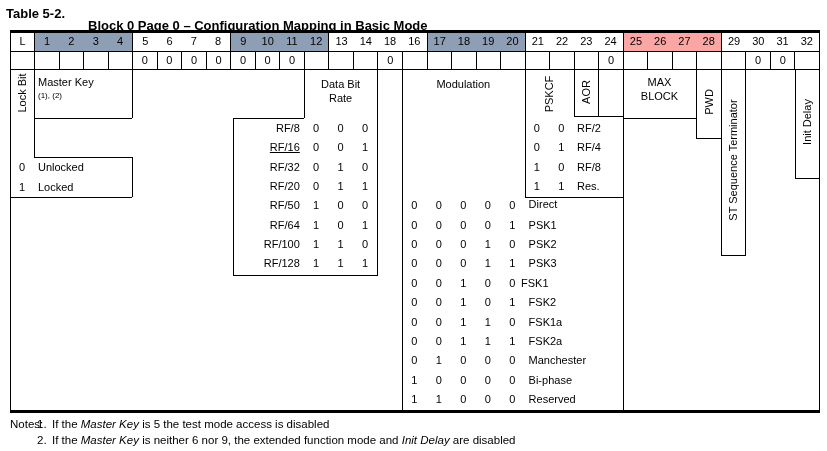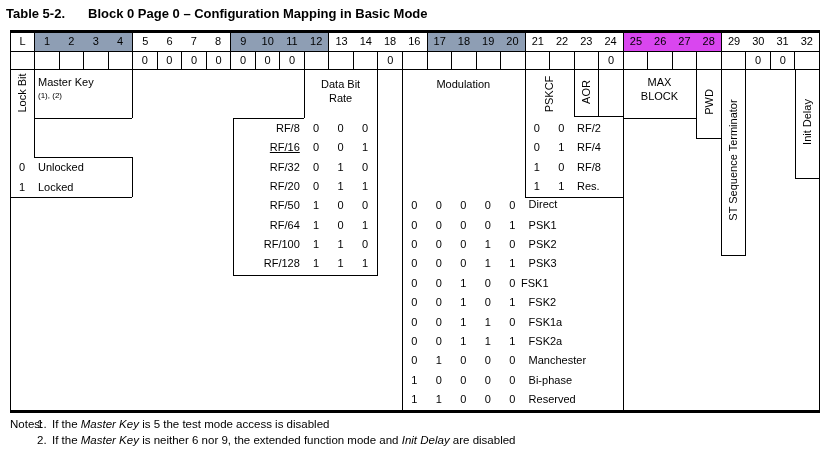--- a/index.html
+++ b/index.html
@@ -2,21 +2,21 @@
 <html><head>
 <meta charset="utf-8">
 <style>
   html,body { margin:0; padding:0; background:#ffffff; }
   .page {
     position:relative; width:827px; height:451px; background:#ffffff;
     font-family:"Liberation Sans", sans-serif; color:#000; font-size:11px;
     overflow:hidden;
   }
   .title { position:absolute; top:6px; left:6px; font-size:13px; font-weight:bold; white-space:nowrap; }
-  .title .ttext { position:absolute; left:82px; top:0;text-align:right; }
+  .title .ttext { position:absolute; left:82px; top:12px;text-align:right; }
   .frame {
     position:absolute; left:10px; top:30px; width:810px; height:383px;
     box-sizing:border-box;
     border-top:3px solid #000; border-bottom:3px solid #000;
     border-left:1px solid #000; border-right:1px solid #000;
   }
   .hdr-row {
     position:absolute; left:11px; top:33px; width:808px; height:19px;
     display:flex; box-sizing:border-box; border-bottom:1px solid #000;
   }
@@ -86,21 +86,21 @@
         <span>18</span>
         <span>19</span>
         <span>20</span>
       </div>
       <div class="hgroup" style="flex: 4 1 0%;">
         <span>21</span>
         <span>22</span>
         <span>23</span>
         <span>24</span>
       </div>
-      <div class="hgroup" style="flex: 4 1 0%; background: #d946ef;">
+      <div class="hgroup" style="flex: 4 1 0%; background: #fca5a5;">
         <span>25</span>
         <span>26</span>
         <span>27</span>
         <span>28</span>
       </div>
       <div class="hgroup" style="flex: 4 1 0%;">
         <span>29</span>
         <span>30</span>
         <span>31</span>
         <span>32</span>

